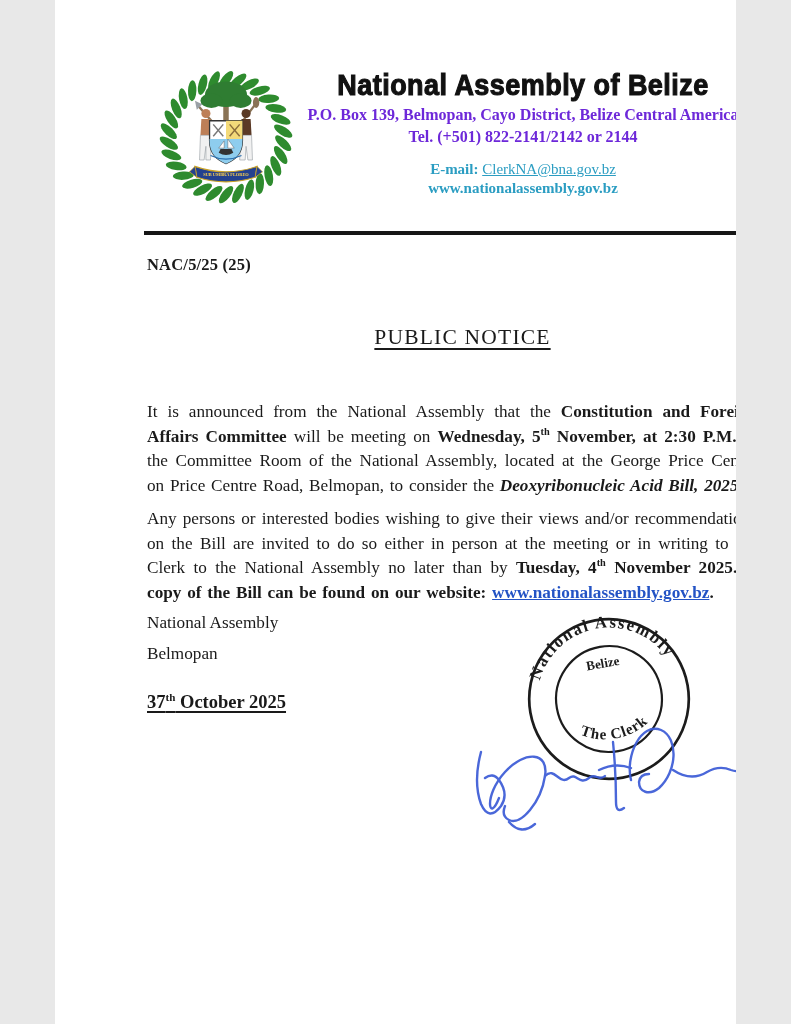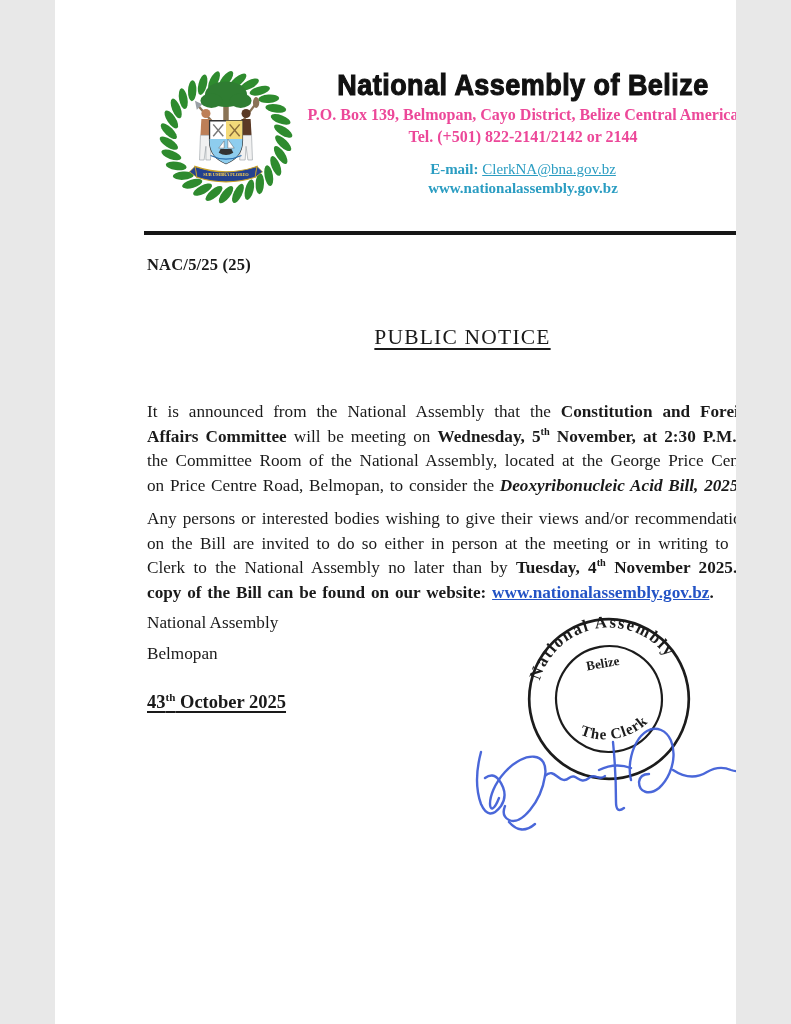--- a/index.html
+++ b/index.html
@@ -28,21 +28,21 @@
     white-space:nowrap;
     line-height:1.1;
   }
   .office{
     margin:2px 0 0 0;
     font-size:27px;
     font-weight:500;
     color:#171717;
     line-height:1.1;
   }
-  .addr,.tel{font-size:16px;font-weight:bold;line-height:19px;margin-top:3px;color:#ec4899;}
+  .addr,.tel{font-size:16px;font-weight:bold;line-height:19px;margin-top:3px;color:#6d28d9;}
   .email-line{font-size:15px;line-height:17px;margin-top:15px;}
   .email-label{font-weight:bold;color:#2b9dc2;}
   .email-link{color:#2b9dc2;text-decoration:underline;cursor:pointer;}
   .web-line{font-size:15px;line-height:17px;margin-top:2px;font-weight:bold;}
   .web-link{color:#2b9dc2;text-decoration:none;cursor:pointer;}
   .rule{position:absolute;left:89px;top:231px;width:612px;height:4px;background:#161616;}
   
   .ref{position:absolute;left:92px;top:255px;font-size:16.5px;font-weight:bold;letter-spacing:.2px;}
   .notice-title{
     position:absolute;left:0;top:313px;width:791px;
@@ -185,21 +185,21 @@
   <div class="ref">NAC/5/25 (25)</div>
 
   <h3 class="notice-title">PUBLIC NOTICE</h3>
 
   <div class="content">
     <p><span class="">It is announced from the National Assembly that the </span><span class="b">Constitution and Foreign Affairs Committee</span><span class=""> will be meeting on </span><span class="b">Wednesday, 5</span><span class="b sup">th</span><span class="b"> November, at 2:30 P.M.</span><span class=""> in the Committee Room of the National Assembly, located at the George Price Centre on Price Centre Road, Belmopan, to consider the </span><span class="b i">Deoxyribonucleic Acid Bill, 2025.</span></p>
     <p><span class="">Any persons or interested bodies wishing to give their views and/or recommendations on the Bill are invited to do so either in person at the meeting or in writing to the Clerk to the National Assembly no later than by </span><span class="b">Tuesday, 4</span><span class="b sup">th</span><span class="b"> November 2025. A copy of the Bill can be found on our website: </span><a class="b link">www.nationalassembly.gov.bz</a><span class="b">.</span></p>
     <div class="signoff">National Assembly</div>
     <div class="signoff signoff-line2">Belmopan</div>
     <div>
-      <span class="date-line"><span class="b">43</span><span class="b sup">th</span><span class="b"> October 2025</span></span>
+      <span class="date-line"><span class="b">37</span><span class="b sup">th</span><span class="b"> October 2025</span></span>
     </div>
   </div>
 
   <div class="stamp">
     <svg viewBox="0 0 200 200">
       <defs>
         <path id="arcTop" d="M 26.4,142.5 A 85,85 0 1 1 173.6,142.5" fill="none"></path>
         <path id="arcBottom" d="M 28,96 A 76,76 0 0 0 172,96" fill="none"></path>
       </defs>
       <g transform="rotate(-10 100 100)">

